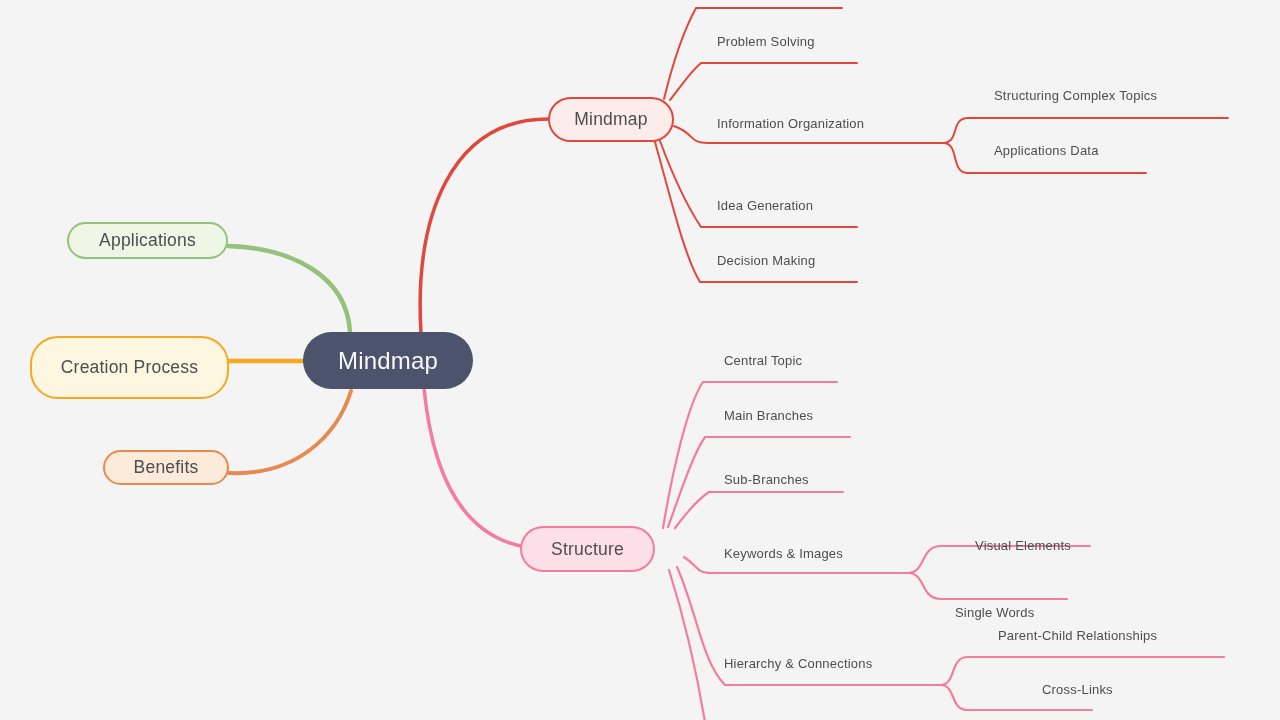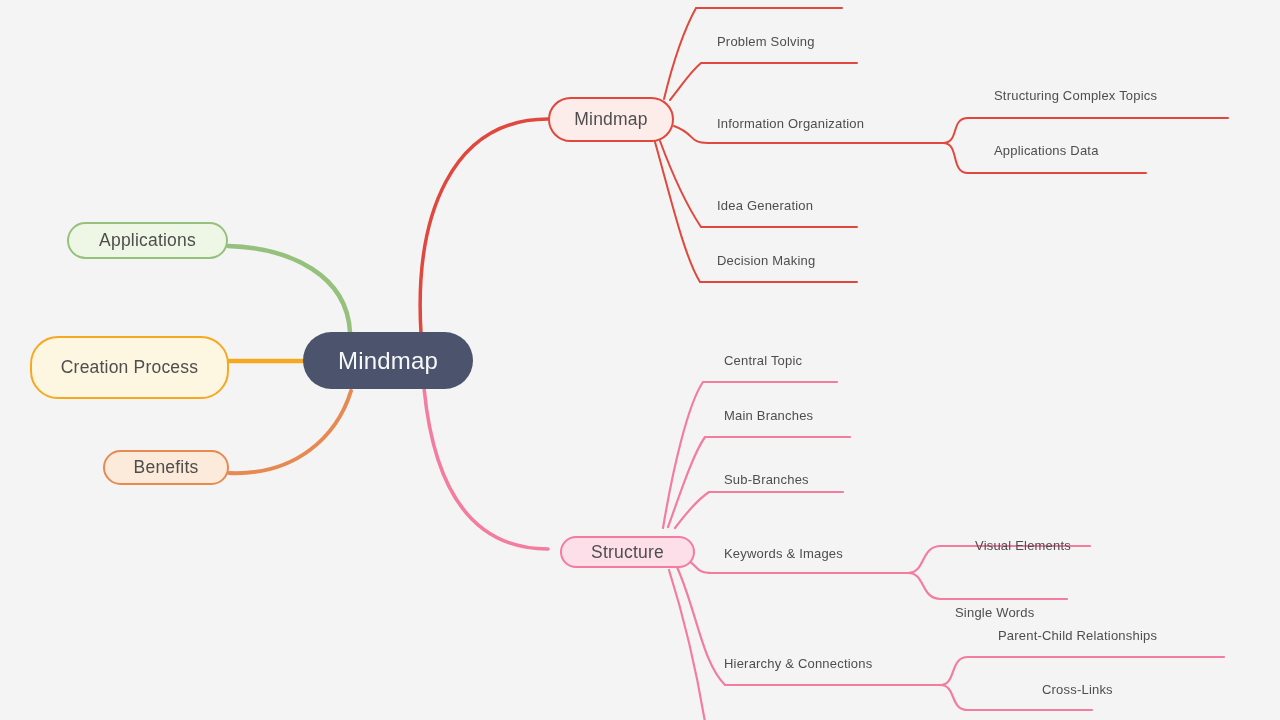--- a/index.html
+++ b/index.html
@@ -85,21 +85,21 @@
   <div class="node" style="left:30px; top:336px; width:199px; height:63px; border:2.5px solid var(--yellow,#f6a820); background:var(--yellow_fill,#fdf6e0);">
     <span>Creation Process</span>
   </div>
   <div class="node" style="left:103px; top:450px; width:126px; height:35px; border:2.5px solid var(--orange,#e78a52); background:var(--orange_fill,#fceada);">
     <span>Benefits</span>
   </div>
 
   <div class="node" style="left:548px; top:97px; width:126px; height:45px; border:2.5px solid var(--red,#e1483d); background:var(--red_fill,#fdedea); border-radius:23px;">
     <span>Mindmap</span>
   </div>
-  <div class="node" style="left:560px; top:526px; width:135px; height:32px; border:2.5px solid var(--pink,#f47c9e); background:var(--pink_fill,#fcdfe9); border-radius:23px;margin-top:10px;">
+  <div class="node" style="left:520px; top:526px; width:135px; height:46px; border:2.5px solid var(--pink,#f47c9e); background:var(--pink_fill,#fcdfe9); border-radius:23px;">
     <span>Structure</span>
   </div>
 
   <div class="leaf" style="left:717px; top:30px;">Problem Solving</div>
   <div class="leaf" style="left:717px; top:112px;">Information Organization</div>
   <div class="leaf" style="left:994px; top:84px;">Structuring Complex Topics</div>
   <div class="leaf" style="left:994px; top:139px;">Applications Data</div>
   <div class="leaf" style="left:717px; top:194px;">Idea Generation</div>
   <div class="leaf" style="left:717px; top:249px;">Decision Making</div>
 

